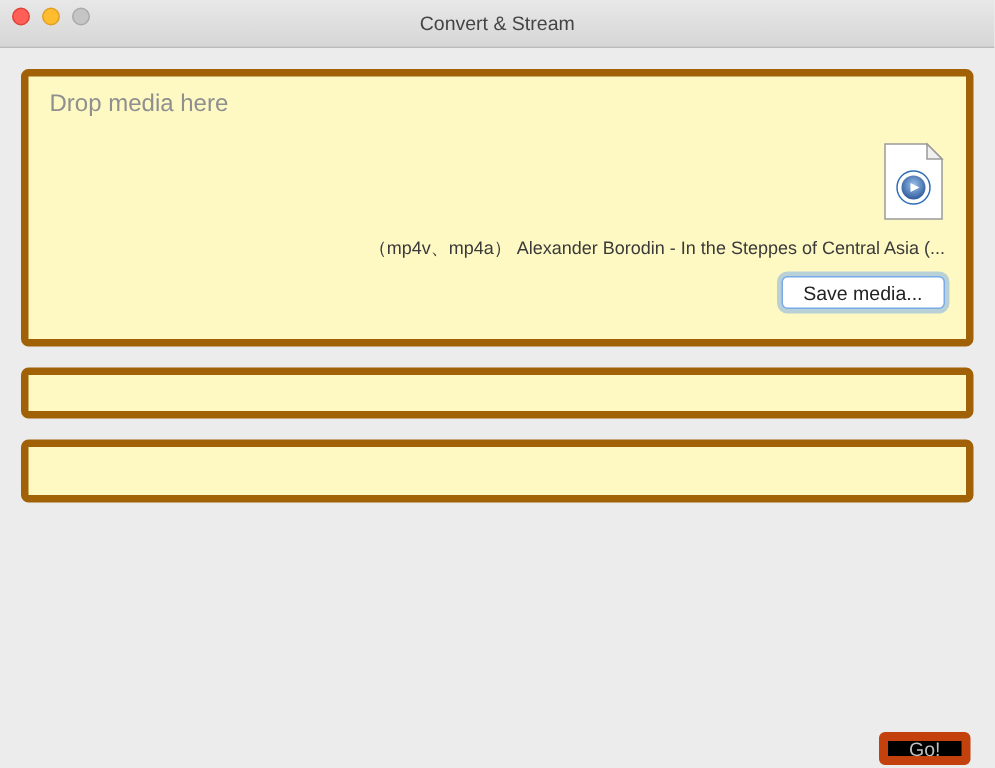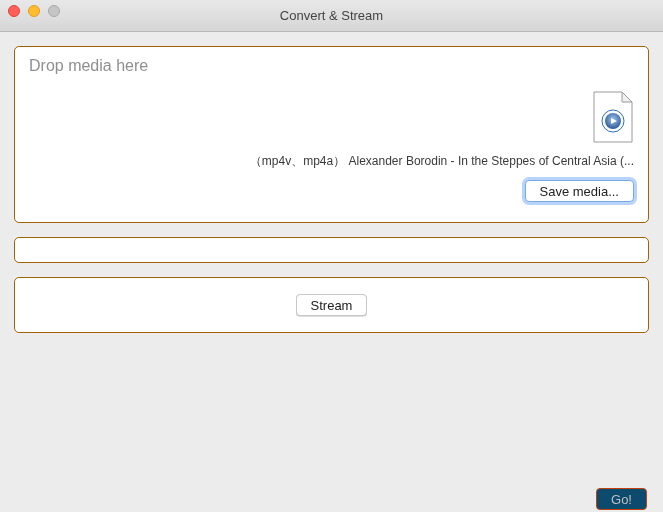--- a/index.html
+++ b/index.html
@@ -40,22 +40,22 @@
     color: #444;
   }
   .content {
     padding: 14px 14px 10px 14px;
     display: flex;
     flex-direction: column;
     gap: 14px;
     height: calc(512px - 22px);
   }
   .groupbox {
-    background: #ffffff;
-    border: 1px solid #a16207;
+    background: #fef9c3;
+    border: 5px solid #a16207;
     border-radius: 5px;
     padding: 10px 14px 14px 14px;
     position: relative;
   }
   .groupbox-title {
     font-size: 16px;
     color: #8f8f8f;
     margin: 0 0 6px 0;
     font-weight: 400;
   }
@@ -96,22 +96,22 @@
     color: #222;
     box-shadow: 0 0.5px 0 #bfbfbf;
     user-select: none;
   }
   .btn.focused {
     border: 1px solid #7aa9e8;
     box-shadow: 0 0 0 3px rgba(100,160,240,0.45);
   }
   .btn.disabled {
     color: #bfbfbf;
-    background: #0c4a6e;
-    border: 1px solid #c2410c;
+    background: #000000;
+    border: 6px solid #c2410c;
     box-shadow: none;
   }
   .profile-row, .dest-row {
     display: flex;
     justify-content: center;
     gap: 10px;
     align-items: center;
     padding: 6px 0 2px 0;
   }
   .select-wrap {
@@ -189,23 +189,20 @@
         <span>Save media...</span>
       </div>
     </div>
   </div>
 
   <div class="groupbox">
   </div>
 
   <div class="groupbox">
     <div class="dest-row">
-      <div class="btn">
-        <span>Stream</span>
-      </div>
     </div>
   </div>
 
   <div class="bottom-bar">
     <div class="btn disabled">
       <span>Go!</span>
     </div>
   </div>
 
 </div>

